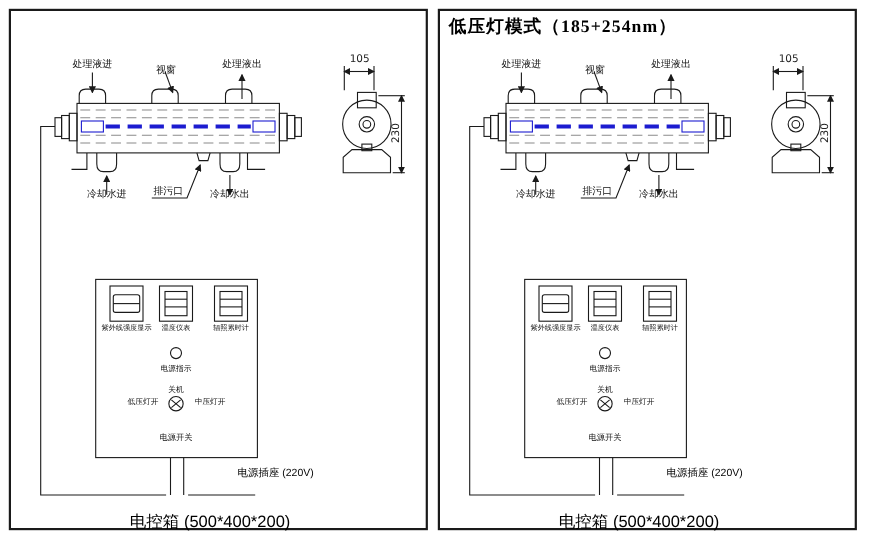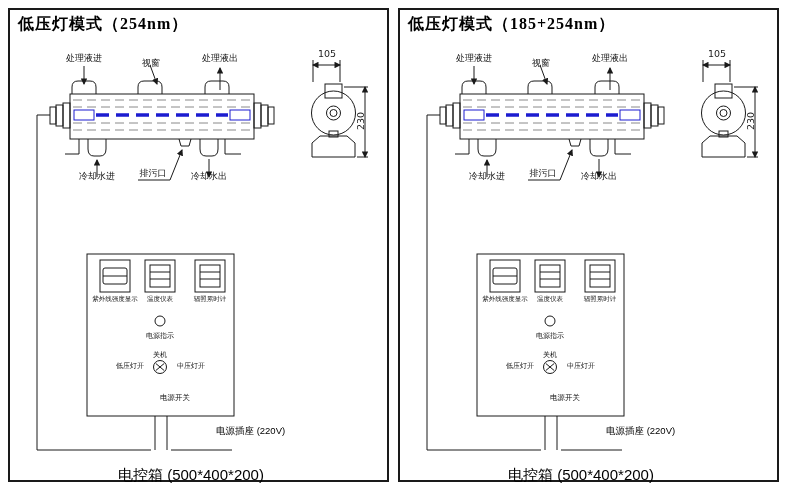--- a/index.html
+++ b/index.html
@@ -11,21 +11,21 @@
   .panel-1{left:398px;}
   .title{position:absolute;left:8px;top:4px;margin:0;font:bold 16px "Liberation Serif",serif;
          color:#000;letter-spacing:1px;white-space:nowrap;}
   .diag{position:absolute;left:0;top:0;}
   .lbl{position:absolute;font:9px "Liberation Sans",sans-serif;color:#111;text-align:center;
        line-height:1.1;white-space:nowrap;}
   .dim{font:9.5px "DejaVu Sans",sans-serif;color:#222;}
   .rot{transform:rotate(-90deg);transform-origin:center;}
   .tiny{font-size:6.5px;}
   .small{font-size:7px;}
-  .mid{font-size:7.5px;text-align:right;}
+  .mid{font-size:7.5px;}
   .foot{font-size:15px;color:#000;}
   .sock{font-size:9.5px;color:#000;}
 </style>
 </head>
 <body>
 
 <svg width="0" height="0" style="position:absolute" aria-hidden="true">
   <defs>
     <marker id="arw" viewBox="0 0 10 10" refX="8.5" refY="5" markerWidth="6.5" markerHeight="6.5" orient="auto-start-reverse">
       <path d="M0 0 L10 5 L0 10 Z" fill="#1a1a1a" stroke="none"></path>
@@ -107,21 +107,20 @@
       <circle cx="150" cy="311" r="5"></circle>
       <circle cx="150" cy="357" r="6.5"></circle>
       <path d="M145.8 353.5 L154.2 360.5 M145.8 360.5 L154.2 353.5"></path>
     </g>
   </defs>
 </svg>
 
 <div class="stage">
 
   <section class="panel panel-0">
-    <h1 class="title">低压灯模式（254nm）</h1>
     <svg class="diag" width="379" height="470" viewBox="0 0 379 470">
       <use href="#uv-diagram"></use>
     </svg>
     <div class="lbl" style="left:44px;top:44px;width:60px">处理液进</div>
     <div class="lbl" style="left:126px;top:49px;width:30px">视窗</div>
     <div class="lbl" style="left:180px;top:44px;width:60px">处理液出</div>
     <div class="lbl" style="left:57px;top:162px;width:60px">冷却水进</div>
     <div class="lbl" style="left:126px;top:159px;width:34px">排污口</div>
     <div class="lbl" style="left:169px;top:162px;width:60px">冷却水出</div>
     <div class="lbl dim" style="left:302px;top:38px;width:30px">105</div>

